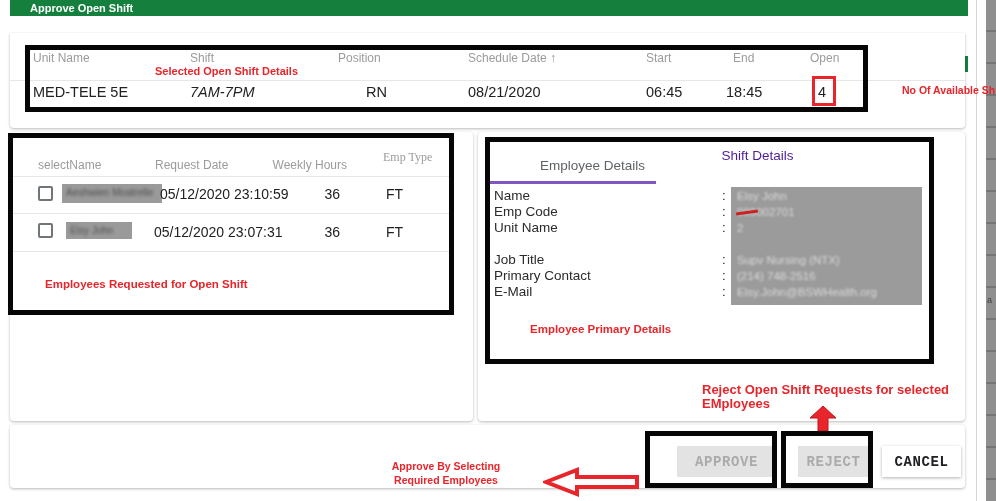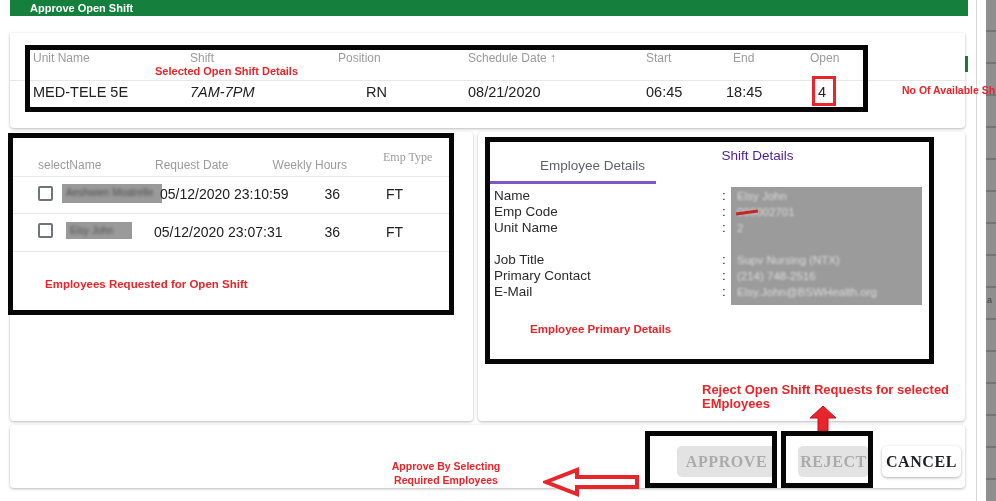--- a/index.html
+++ b/index.html
@@ -48,22 +48,22 @@
   
   .tab { height:31px; line-height:31px; text-align:center; font-size:13.5px; z-index:3; cursor:pointer;padding-left:39px; }
   #tab-underline { left:490px; top:181px; width:166px; height:3px; background:#7e57c2; z-index:4; }
   .flabel { font-size:13.5px; color:#2b2b2b; z-index:4; }
   .fcolon { font-size:13.5px; color:#2b2b2b; z-index:4; }
   .fvalue { font-size:11.5px; color:#dadada; filter:blur(1.2px); z-index:4; }
   #redaction-block { left:731px; top:187px; width:191px; height:118px; background:#9b9b9b; z-index:3; }
   #empcode-scribble { left:736px; top:211px; width:22px; height:3px; background:#cc2222; transform:rotate(-8deg); z-index:5; }
 
   
-  button { font-family:Liberation Serif, serif; border:none; border-radius:5px;
-           font-size:16px; font-weight:bold; letter-spacing:.6px; z-index:3; position:absolute; cursor:pointer; }
+  button { font-family:Liberation Mono, monospace; border:none; border-radius:0;
+           font-size:14px; font-weight:bold; letter-spacing:.6px; z-index:3; position:absolute; cursor:pointer; }
   .btn-disabled { background:#e3e3e3; color:#ababab; }
   #approve-btn { left:677px; top:446px; width:99px; height:31px; }
   #reject-btn  { left:798px; top:446px; width:71px; height:31px; }
   #cancel-btn  { left:882px; top:446px; width:79px; height:31px; background:#fff; color:#202124;
                  box-shadow:0 1px 3px rgba(0,0,0,.3); }
 
   
   #edge-line { left:976px; top:0; width:1px; height:501px; background:#d6d6d6; z-index:0; }
   #page-strip { left:986px; top:0; width:10px; height:501px; z-index:0;
     background:repeating-linear-gradient(180deg,#8f8f8f 0 30px,#757575 30px 32px); }

